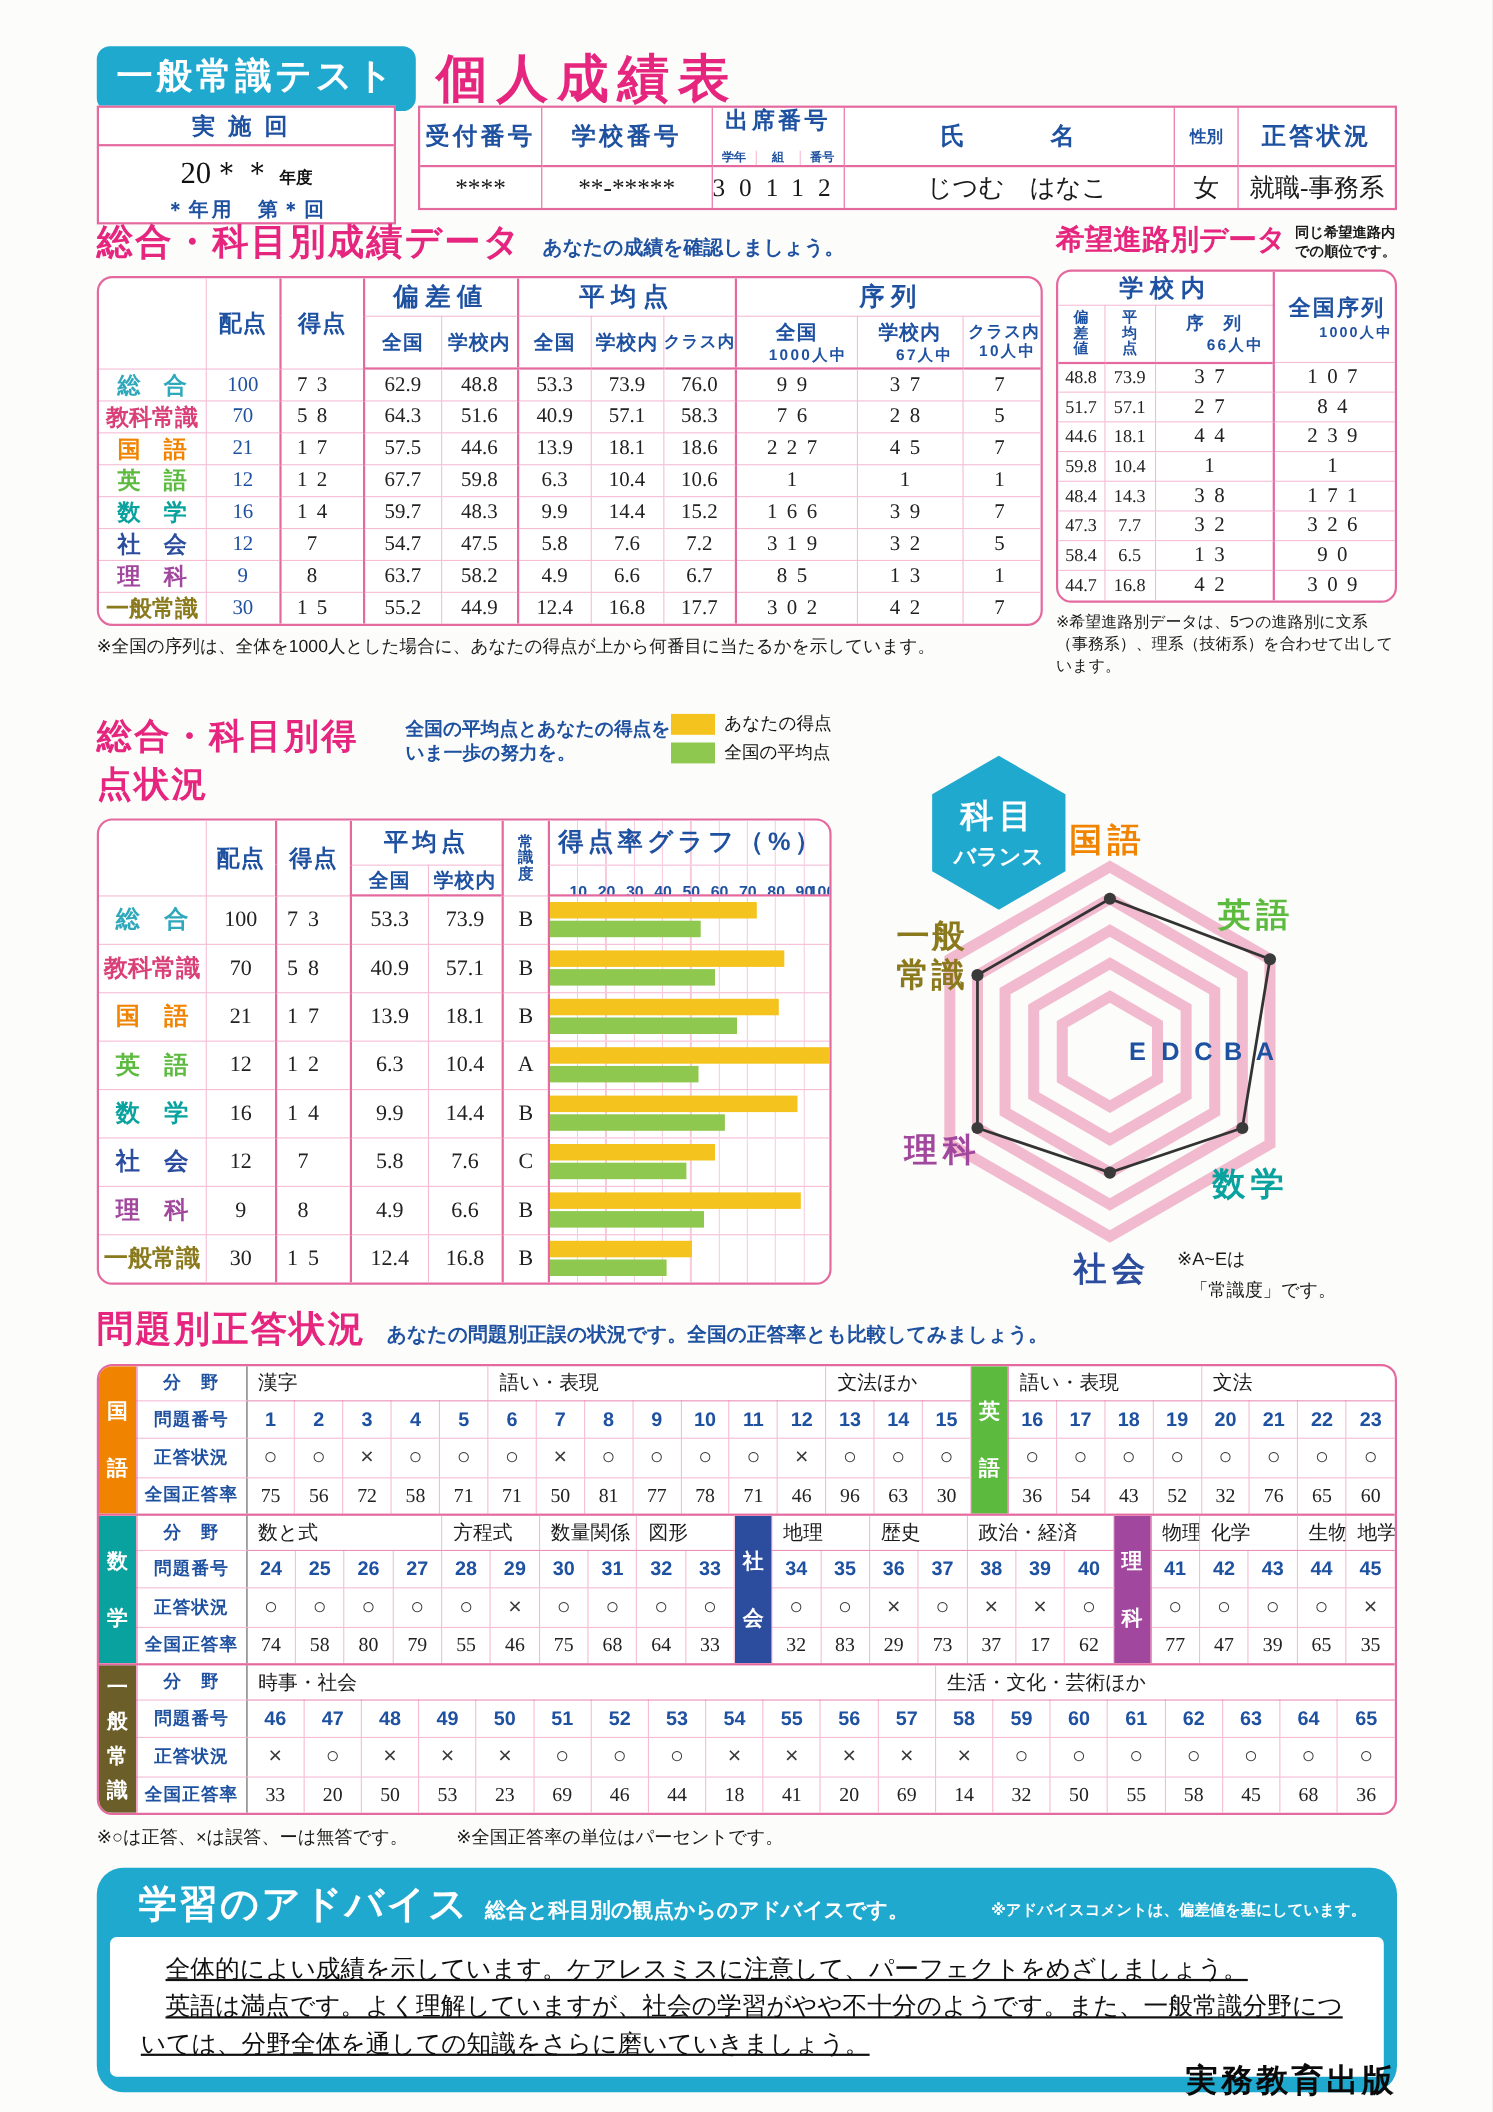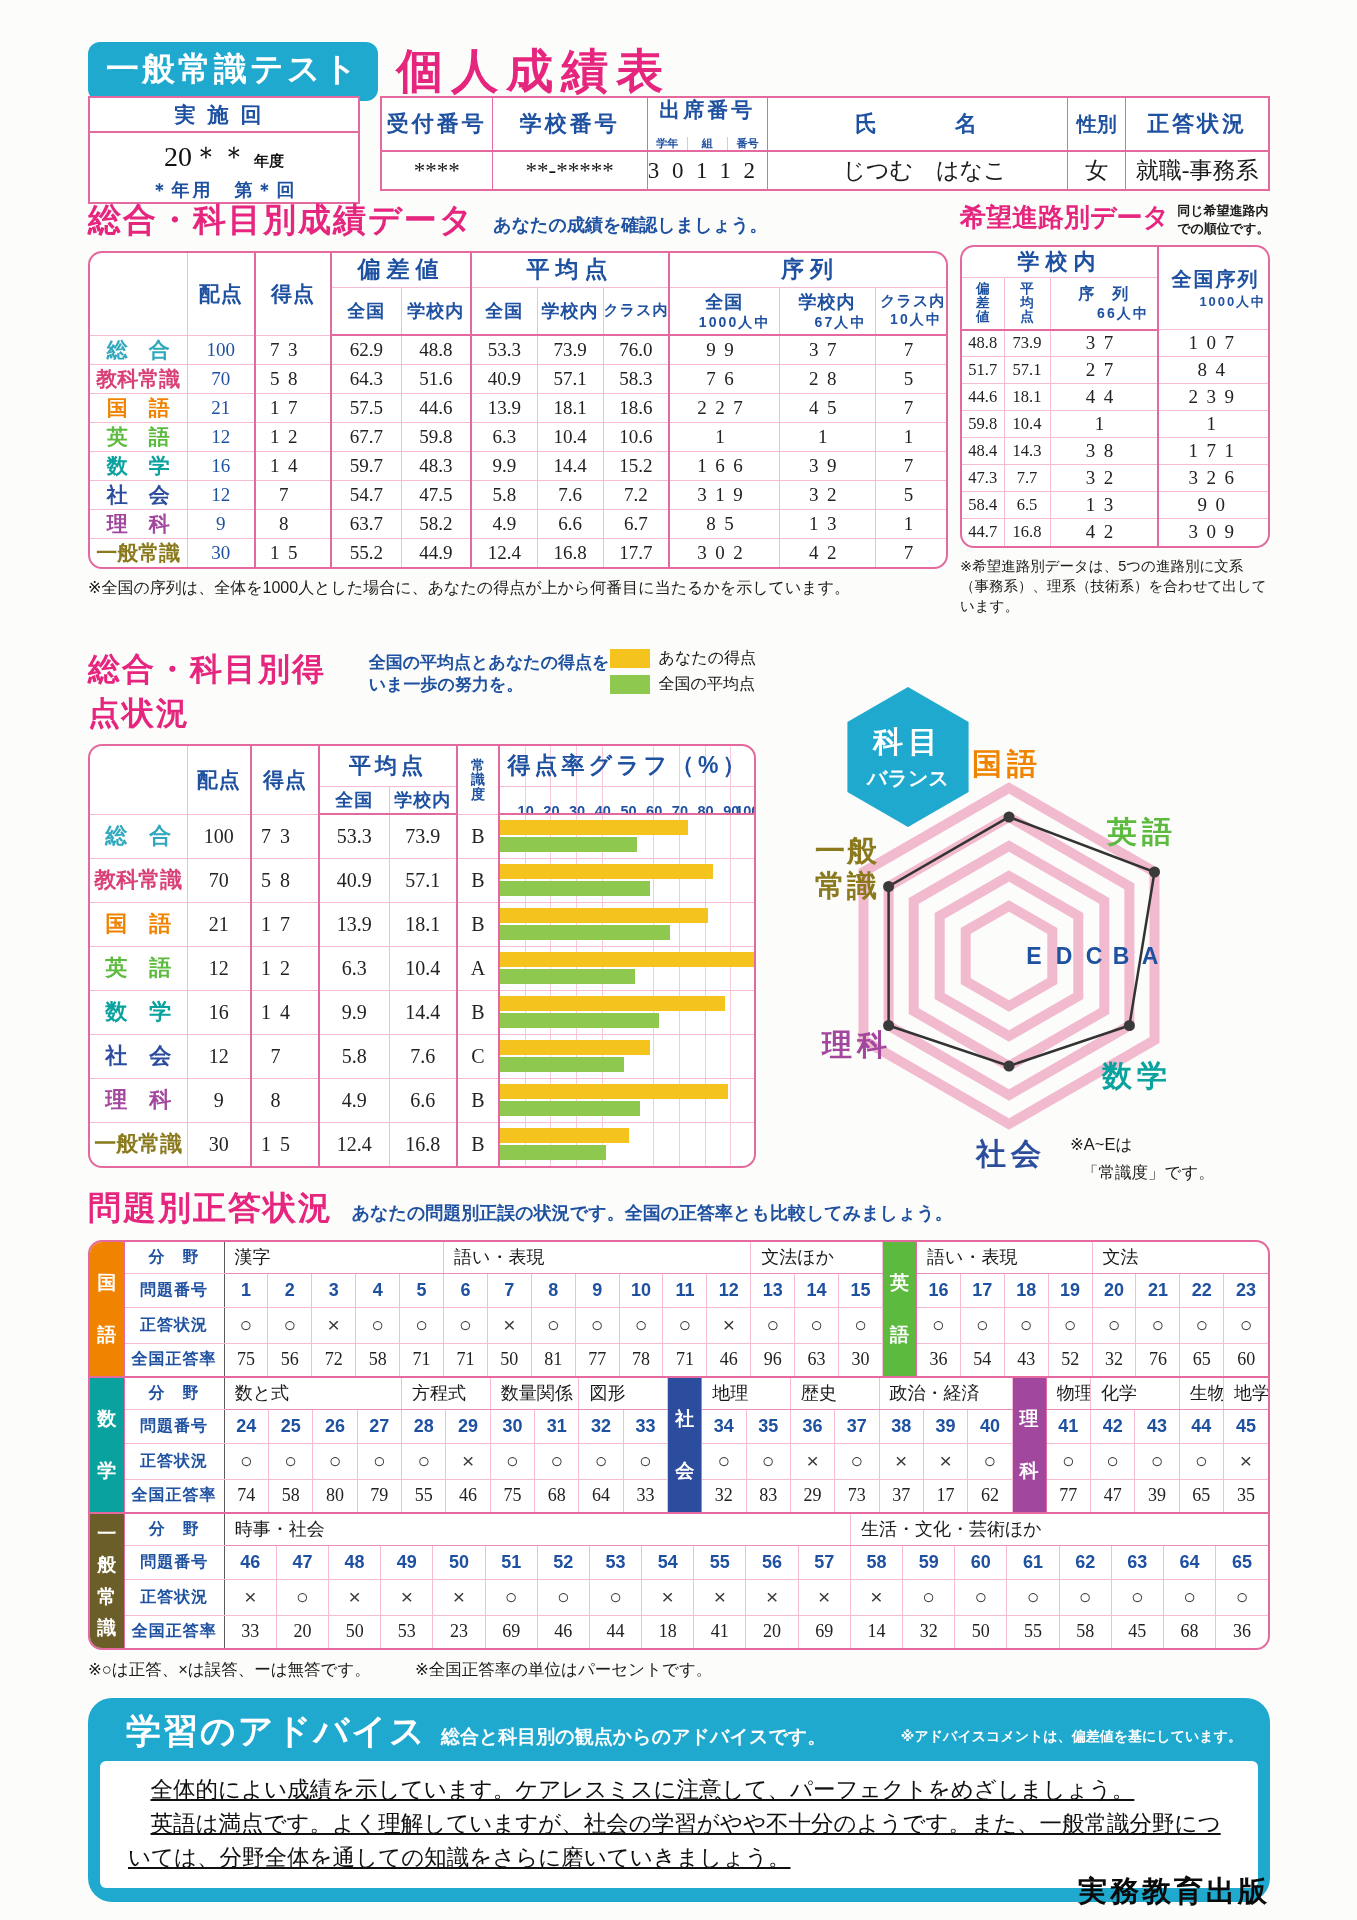--- a/index.html
+++ b/index.html
@@ -173,21 +173,21 @@
             <th>学校番号</th>
             <th>
               <div class="att-main">出席番号</div>
               <div class="att-subs">
                 <span>学年</span>
                 <span>組</span>
                 <span>番号</span>
               </div>
             </th>
             <th>氏　　　名</th>
-            <th style="font-size:20px; letter-spacing:0;margin-top:32px;">性別</th>
+            <th style="font-size:15px; letter-spacing:0;margin-top:32px;">性別</th>
             <th>正答状況</th>
           </tr>
         </thead>
         <tbody>
           <tr>
             <td>****</td>
             <td>**-*****</td>
             <td class="v-att">30112</td>
             <td class="v-name">じつむ　はなこ</td>
             <td>女</td>

